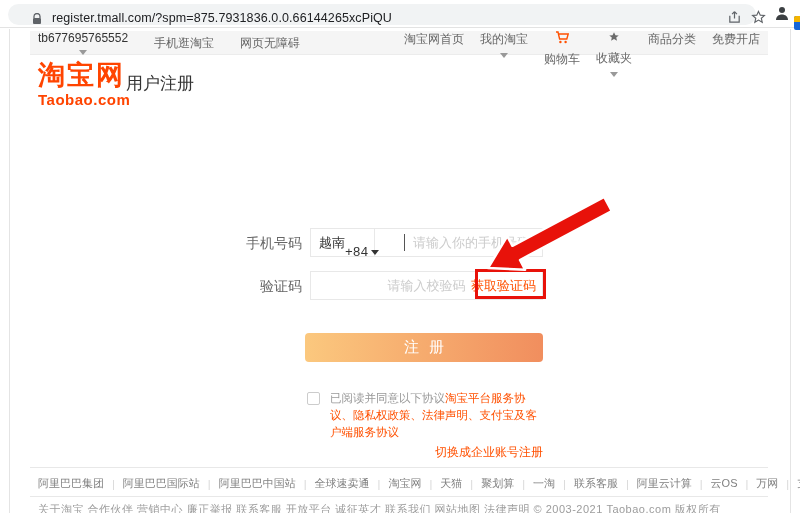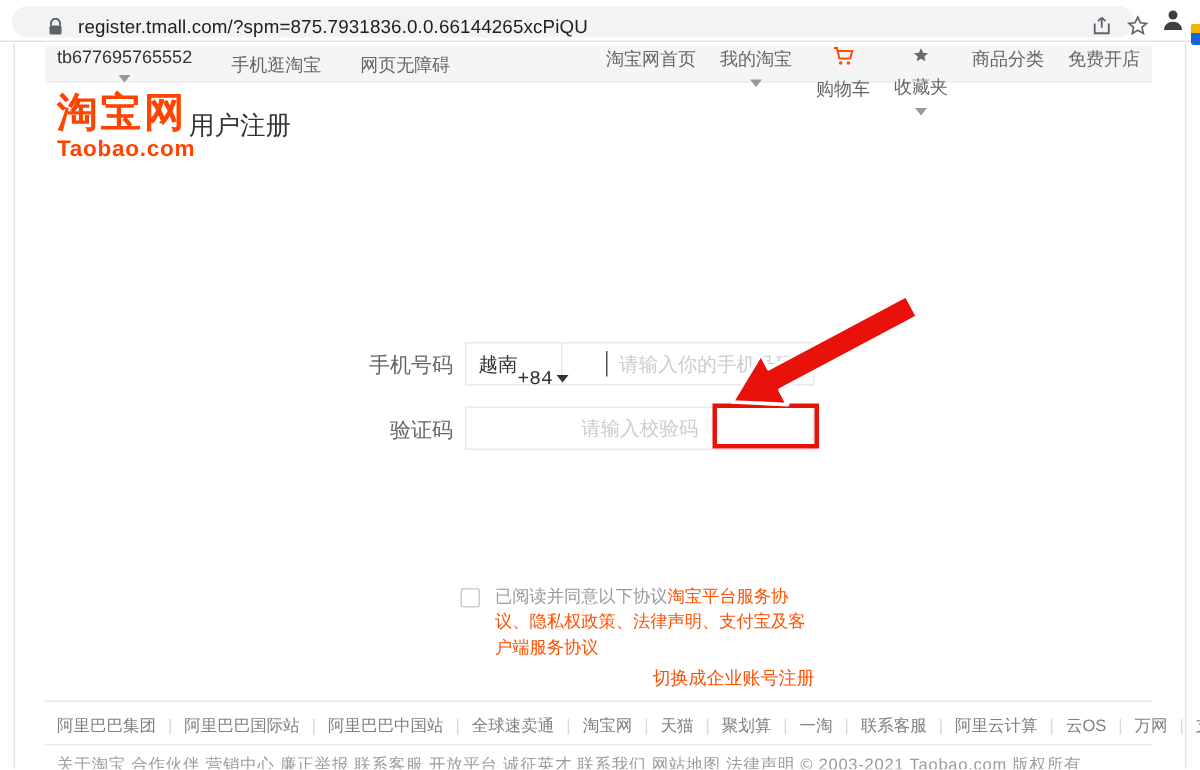--- a/index.html
+++ b/index.html
@@ -225,29 +225,31 @@
         <span class="sel-caret"></span>
       </span>
     </div>
     <input class="txt-input" type="text" placeholder="请输入你的手机号码" style="">
   </div>
   <div class="cursor-bar"></div>
 
   <div class="form-label lbl-code">验证码</div>
   <div class="code-group">
     <input class="txt-input" type="text" placeholder="请输入校验码" style="">
+    <span class="get-code">获取验证码</span>
   </div>
 
   <div class="anno-rect"></div>
   <div class="anno-arrow">
     <svg width="150" height="95" viewBox="0 0 150 95">
       <polygon points="136.2,10.9 44.4,59.8 39.3,50.1 20,82 57.1,83.7 52,74 143.8,25.1" fill="#e8120a" stroke="#ffffff" stroke-width="2.5" stroke-linejoin="round"></polygon>
     </svg>
   </div>
 
+  <button class="submit-btn">注册</button>
 
   <div class="agree-row">
     <input type="checkbox" class="agree-check" style="">
     <div class="agree-text">
       <span>已阅读并同意以下协议</span><span class="links">淘宝平台服务协议、隐私权政策、法律声明、支付宝及客户端服务协议</span>
     </div>
   </div>
 
   <div class="enterprise-link">切换成企业账号注册</div>
 

